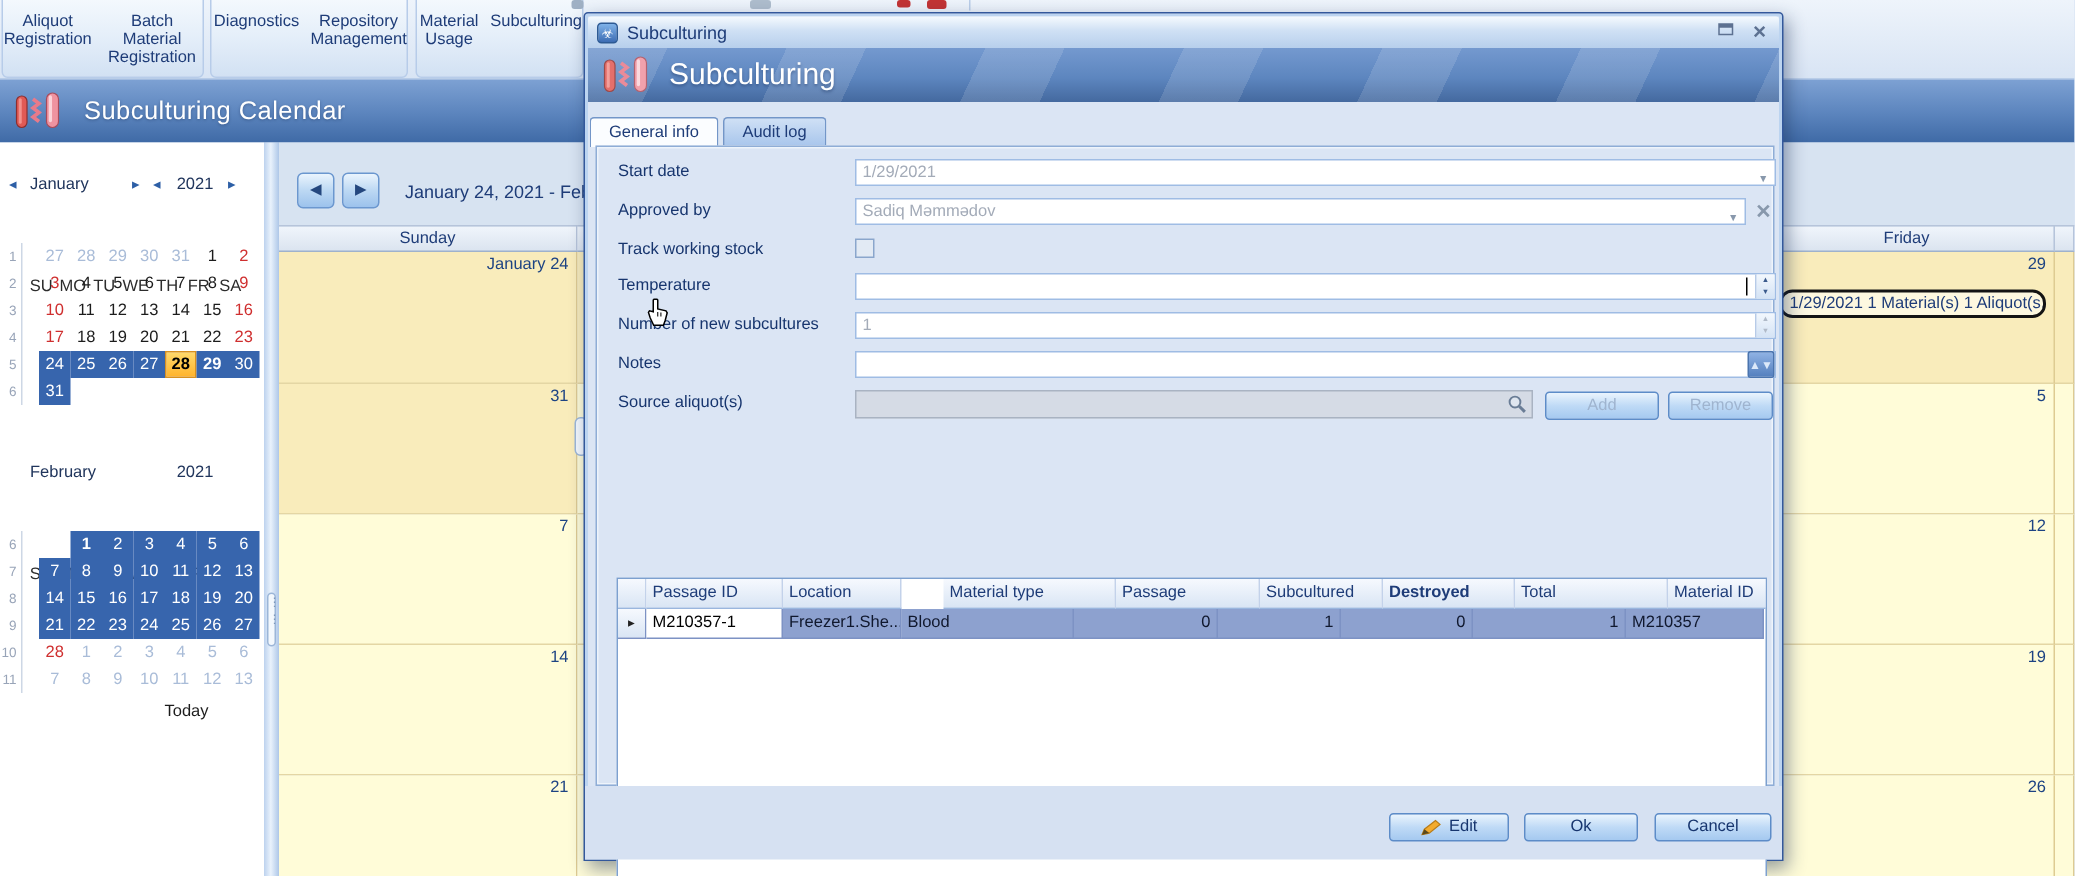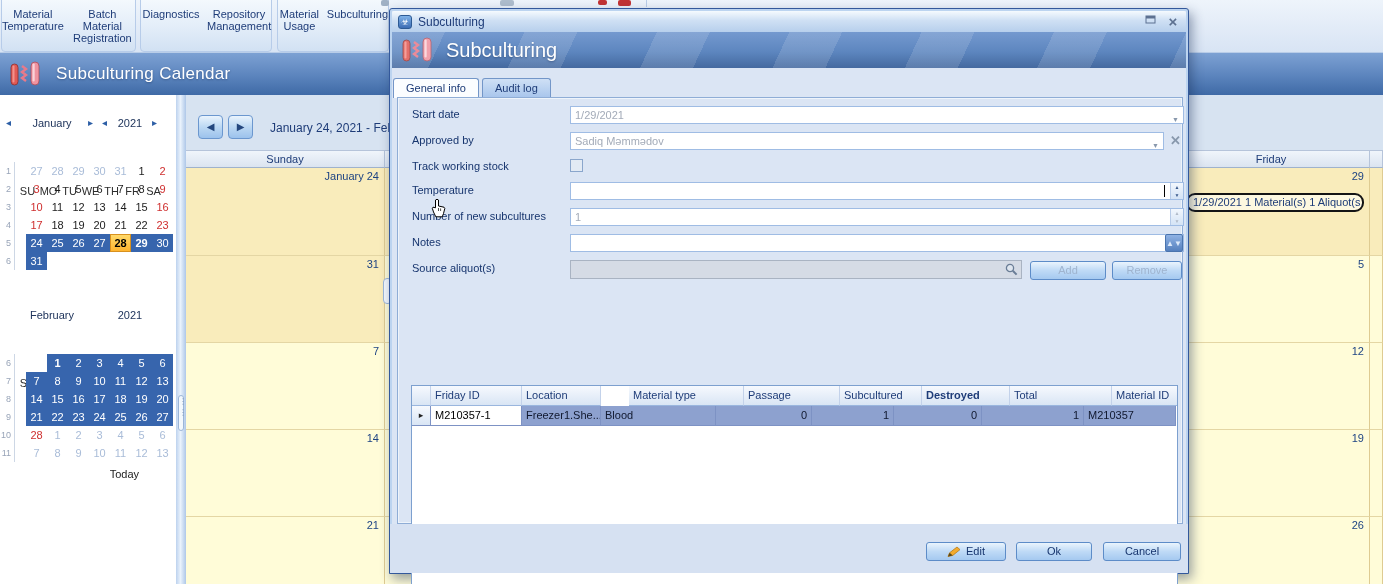--- a/index.html
+++ b/index.html
@@ -22,21 +22,21 @@
   .appheader .htitle { color:#fff; font-size:17px; letter-spacing:.3px; margin-left:14px; text-shadow:0 1px 2px rgba(20,40,80,.4); }
   .tubes { width:32px; height:26px; margin-left:10px; flex:0 0 auto; }
 
   
   .sidebar { position:absolute; left:0; top:95px; width:176px; height:489px; background:#fff; }
   .minical { position:absolute; left:0; width:176px; }
   .mhead { position:relative; height:20px; color:#20355c; }
   .mhead span { position:absolute; top:2px; }
   .arr { color:#2d5fa6; font-size:10px; cursor:pointer; }
   .al{left:6px} .ar{left:88px} .yl{left:102px} .yr{left:152px}
-  .mname { left:20px; width:64px; text-align:center; }
+  .mname { left:20px; width:64px; }
   .yname { left:112px; width:36px; text-align:center; }
   .dnames { margin:10px 0 2px 17px; height:15px; }
   .dn { display:inline-block; width:21px; text-align:center; color:#2c2c2c;margin-top:40px; }
   .wrow { display:flex; height:18px; }
   .wnum { width:13px; text-align:right; font-size:9px; color:#98a4b8; padding-right:2px; line-height:18px; }
   .days { display:flex; border-left:1px solid #cdd7e5; padding-left:11px; margin-left:1px; }
   .day { width:21px; height:18px; line-height:18px; text-align:center; color:#1c1c1c; cursor:pointer; }
   .day.o { color:#a9bcd8; }
   .day.r { color:#cf2f2f; }
   .day.s { background:#3765ad; color:#fff; }
@@ -129,21 +129,21 @@
 
   .cursor-hand { position:absolute; left:431px; top:198px; z-index:60; pointer-events:none; }
 </style>
 </head>
 <body>
 
 <div class="app">
 
   <div class="ribbon">
     <div class="rgroup" style="left:1px;width:135px;">
-      <div class="ritem" style="width:62px;">Material Temperature</div>
+      <div class="ritem" style="width:62px;">Aliquot Registration</div>
       <div class="ritem" style="width:70px;">Batch Material Registration</div>
     </div>
     <div class="rgroup" style="left:140px;width:132px;">
       <div class="ritem" style="width:60px;">Diagnostics</div>
       <div class="ritem" style="width:64px;">Repository Management</div>
     </div>
     <div class="rgroup" style="left:277px;width:112px;">
       <div class="ritem" style="width:46px;">Material Usage</div>
       <div class="ritem" style="width:62px;">Subculturing</div>
     </div>
@@ -501,21 +501,21 @@
       <div class="btn dis" style="left:632px;top:163px;width:76px;">
           <span>Add</span>
         </div>
       <div class="btn dis" style="left:714px;top:163px;width:70px;">
           <span>Remove</span>
         </div>
 
       <div class="dtable">
         <div class="trowh" id="tblhead">
             <div class="tcell tind"></div>
-            <div class="tcell" style="width: 91px;">Friday ID</div>
+            <div class="tcell" style="width: 91px;">Passage ID</div>
             <div class="tcell" style="width: 79px;">Location</div>
             <div class="tcell" style="width: 115px; margin-left: 28px;">Material type</div>
             <div class="tcell" style="width: 96px;">Passage</div>
             <div class="tcell" style="width: 82px;">Subcultured</div>
             <div class="tcell" style="width: 88px; font-weight: bold;">Destroyed</div>
             <div class="tcell" style="width: 102px;">Total</div>
             <div class="tcell" style="width: 92px;">Material ID</div>
           </div>
         <div id="tblbody">
             <div class="trow">

